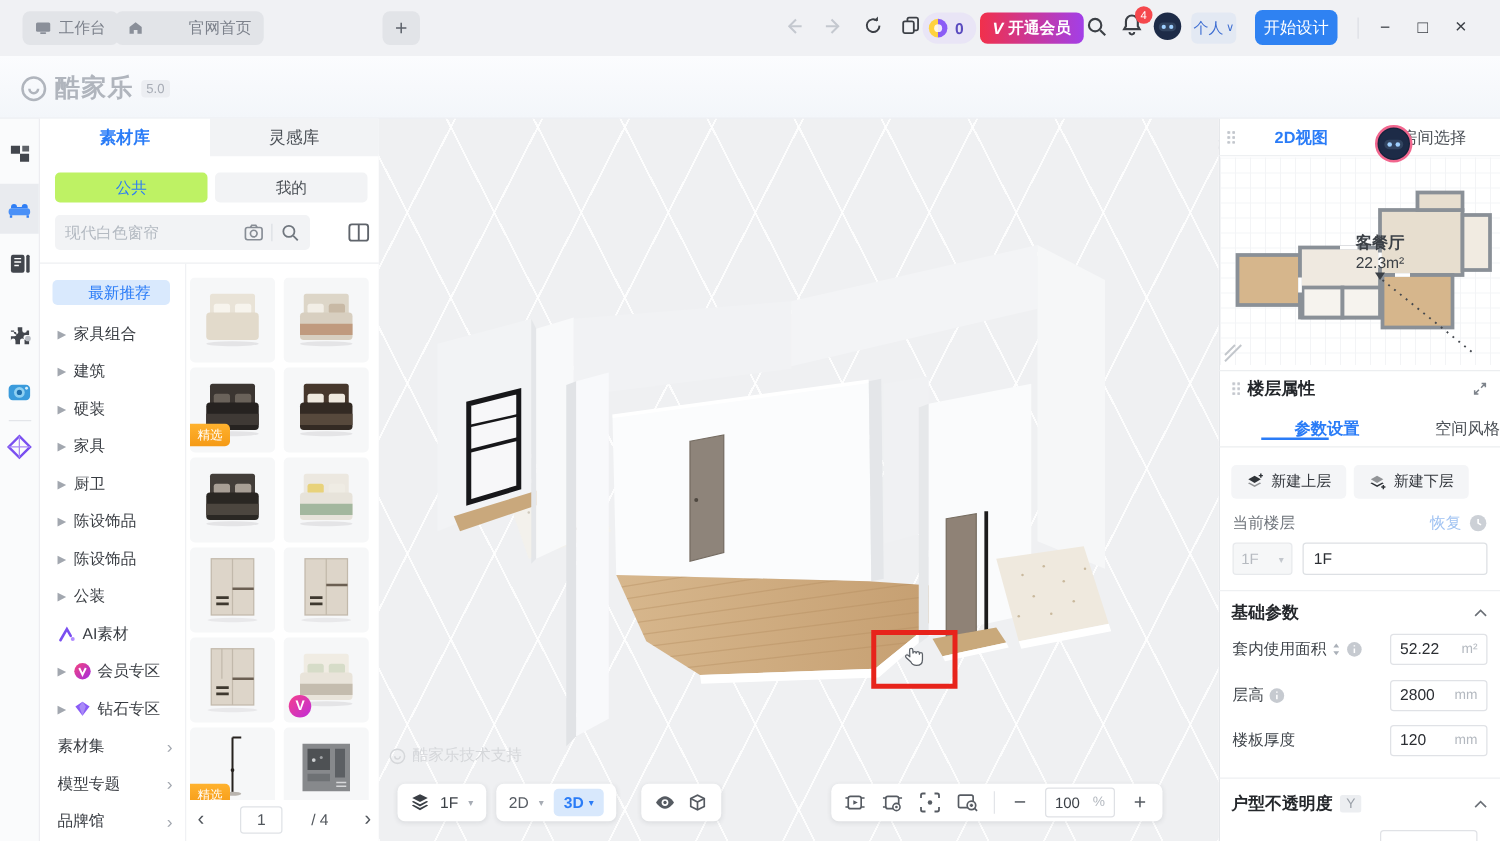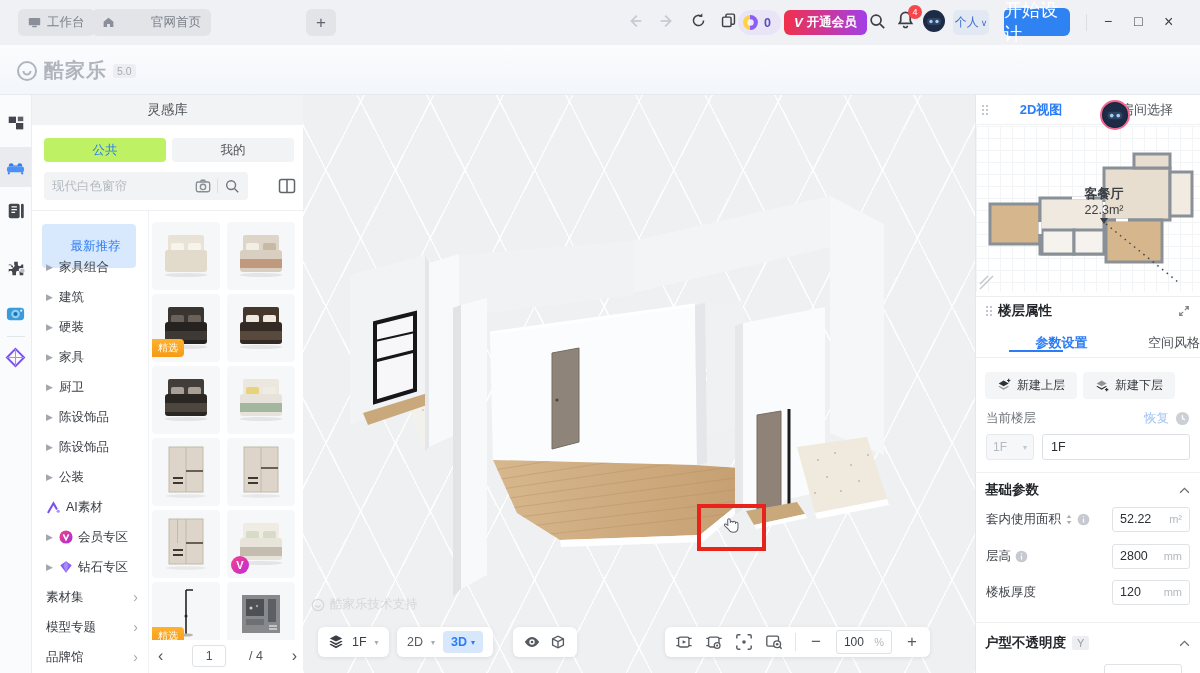--- a/index.html
+++ b/index.html
@@ -23,21 +23,21 @@
   #coin-pill { left:738px; top:10px; height:25px; border-radius:13px; background:#e9e5f6; padding:0 10px 0 4px; gap:5px; font-size:12.5px; color:#5a4bbf; font-weight:bold; }
   #vip-top { left:784px; top:10px; height:25px; border-radius:6px; padding:0 10px;
              background:linear-gradient(90deg,#f1304b,#a23fe8); color:#fff; font-size:12.5px; font-weight:bold; gap:4px; }
   .vip-v { font-style:italic; font-weight:bold; font-size:13px; }
   #bell-wrap { left:896px; top:10px; }
   #bell-badge { position:absolute; left:12px; top:-5px; min-width:14px; height:14px; border-radius:7px; background:#f5484d;
                 color:#fff; font-size:9px; display:flex; align-items:center; justify-content:center; padding:0 3px; }
   #profile-btn { left:953px; top:10px; width:36px; height:25px; border-radius:5px; background:#e3e9f3; color:#3e6ed2;
                  font-size:12px; justify-content:center; gap:2px; }
   #start-design { left:1004px; top:8px; width:66px; height:28px; border-radius:6px; background:#2f82f2; color:#fff;
-                  font-size:18px; justify-content:center; }
+                  font-size:13px; justify-content:center; }
   .winctl { position:absolute; top:13px; color:#3c4046; font-size:14px; }
 
   
   #toolbar { left:0; top:45px; width:1200px; height:50px; background:linear-gradient(#fbfcfe,#f3f6fa); border-bottom:1px solid #e7eaef; }
   #logo { left:16px; top:12px; gap:6px; color:#b0b5bd; font-size:20px; font-weight:bold; letter-spacing:1px; }
   #version-badge { background:#eceef2; color:#a7acb5; font-size:10.5px; font-weight:normal; border-radius:3px; padding:1px 4px; letter-spacing:0; }
   .tb-item { position:absolute; top:50px; width:46px; text-align:center; cursor:default; }
   .tb-item .ic { display:inline-block; position:relative; }
   .tb-item .lab { display:block; font-size:11px; color:#50555c; margin-top:2px; white-space:nowrap; }
   .tb-item.disabled .lab { color:#c3c7cd; }
@@ -64,21 +64,21 @@
   .scope { position:absolute; top:138px; width:122px; height:24px; border-radius:4px; display:flex; align-items:center; justify-content:center; font-size:12.5px; }
   .scope.on { background:#bef264; color:#2a7cf7; }
   .scope.off { background:#f2f3f5; color:#4c5157; }
   #mat-search { left:44px; top:172px; width:204px; height:28px; background:#f2f3f5; border-radius:4px; padding:0 8px; gap:6px; }
   #mat-search .ph { flex:1; font-size:12.5px; color:#b4bac2; white-space:nowrap; overflow:hidden; }
   #panel-div1 { left:32px; top:210px; width:271px; height:1px; background:#eef0f2; }
   #cat-divider { left:148px; top:211px; width:1px; height:462px; background:#f0f1f4; }
   .cat { position:absolute; left:36px; width:110px; height:30px; display:flex; align-items:center; font-size:12.5px; color:#383c42; gap:5px; padding-left:10px; }
   .cat .car { color:#a2a7af; font-size:9px; width:8px; }
   .cat .chev { position:absolute; right:8px; color:#a2a7af; font-size:14px; }
-  .cat.sel { background:#d9e9fd; color:#2a7cf7; border-radius:4px; height:44px; margin-top:2px; justify-content:center; padding-left:13px; }
+  .cat.sel { background:#d9e9fd; color:#2a7cf7; border-radius:4px; height:20px; margin-top:2px; justify-content:center; padding-left:13px; }
   #thumbs { left:152px; top:222px; width:151px; height:418px; overflow:hidden; position:absolute; }
   .cell { position:absolute; width:68px; height:68px; background:#f6f7f8; border-radius:4px; overflow:hidden; }
   .badge-hot { position:absolute; left:0; bottom:5px; background:linear-gradient(#ffb22e,#f59a16); color:#fff; font-size:10px; padding:2px 6px; border-radius:0 4px 4px 0; }
   .badge-v { position:absolute; left:4px; bottom:4px; width:18px; height:18px; border-radius:50%; background:linear-gradient(135deg,#f5418c,#c02cd8); color:#fff; font-size:11px; font-weight:bold; display:flex; align-items:center; justify-content:center; }
   #pager { left:152px; top:644px; width:151px; height:24px; display:flex; align-items:center; justify-content:space-between; color:#51565c; }
   #pager .pg-box { width:34px; height:22px; border:1px solid #dfe2e6; border-radius:3px; background:#fff; display:flex; align-items:center; justify-content:center; font-size:12.5px; }
   #pager .arr { font-size:16px; color:#51565c; padding:0 6px; }
   #pager .tot { font-size:12.5px; }
 
   
@@ -404,20 +404,21 @@
         <svg viewBox="0 0 22 22" width="21" height="21">
           <path d="M11 2 20 11l-9 9-9-9z" fill="none" stroke="#7a4ff0" stroke-width="2"></path>
           <path d="M11 2v18M2 11h18" stroke="#a98bf5" stroke-width="1.1"></path>
         </svg>
       </span>
     </div>
   </div>
 
 <div id="mat-panel" class="abs"></div>
 <div id="mat-tabs" class="abs">
+  <div class="mtab active">素材库</div>
   <div class="mtab">灵感库</div>
 </div>
 <div class="scope on abs" style="left:44px;">公共</div>
 <div class="scope off abs" style="left:172px;">我的</div>
 <div id="mat-search" class="abs row">
   <span class="ph">现代白色窗帘</span>
   <span>
       <svg viewBox="0 0 18 18" width="16" height="16">
         <rect x="1.5" y="4.5" width="15" height="11" rx="2" fill="none" stroke="#878d95" stroke-width="1.5"></rect>
         <path d="M6 4.5 7.2 2.5h3.6L12 4.5" fill="none" stroke="#878d95" stroke-width="1.5"></path>

